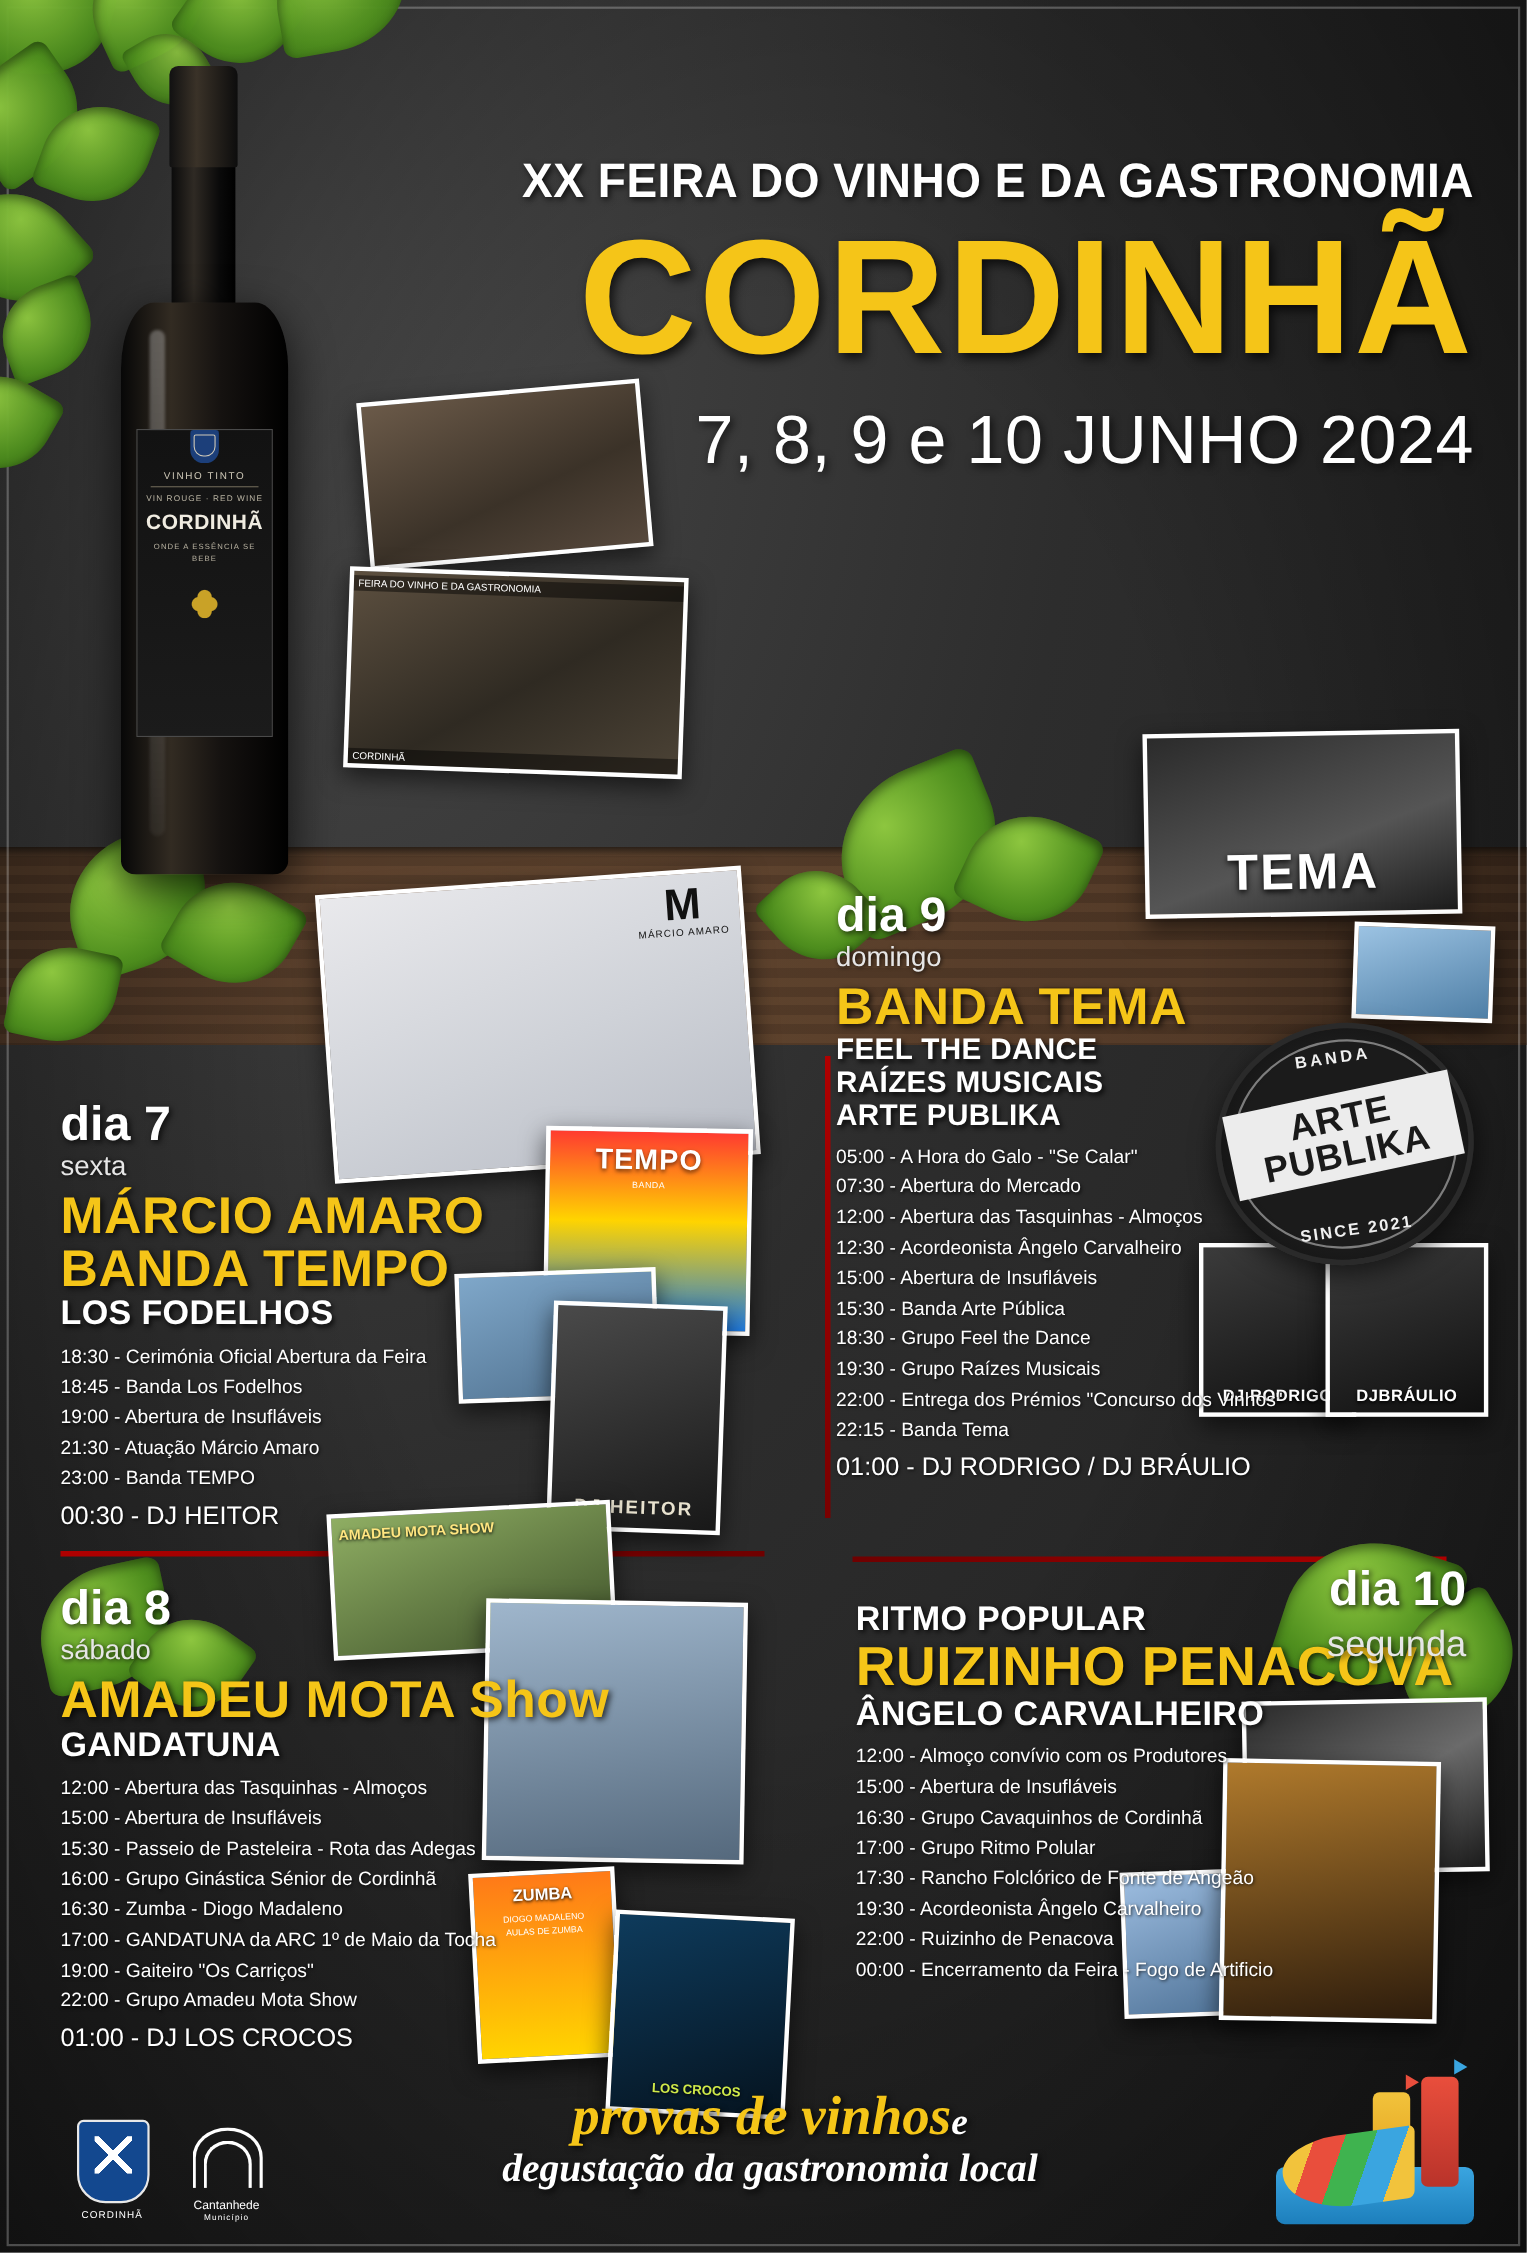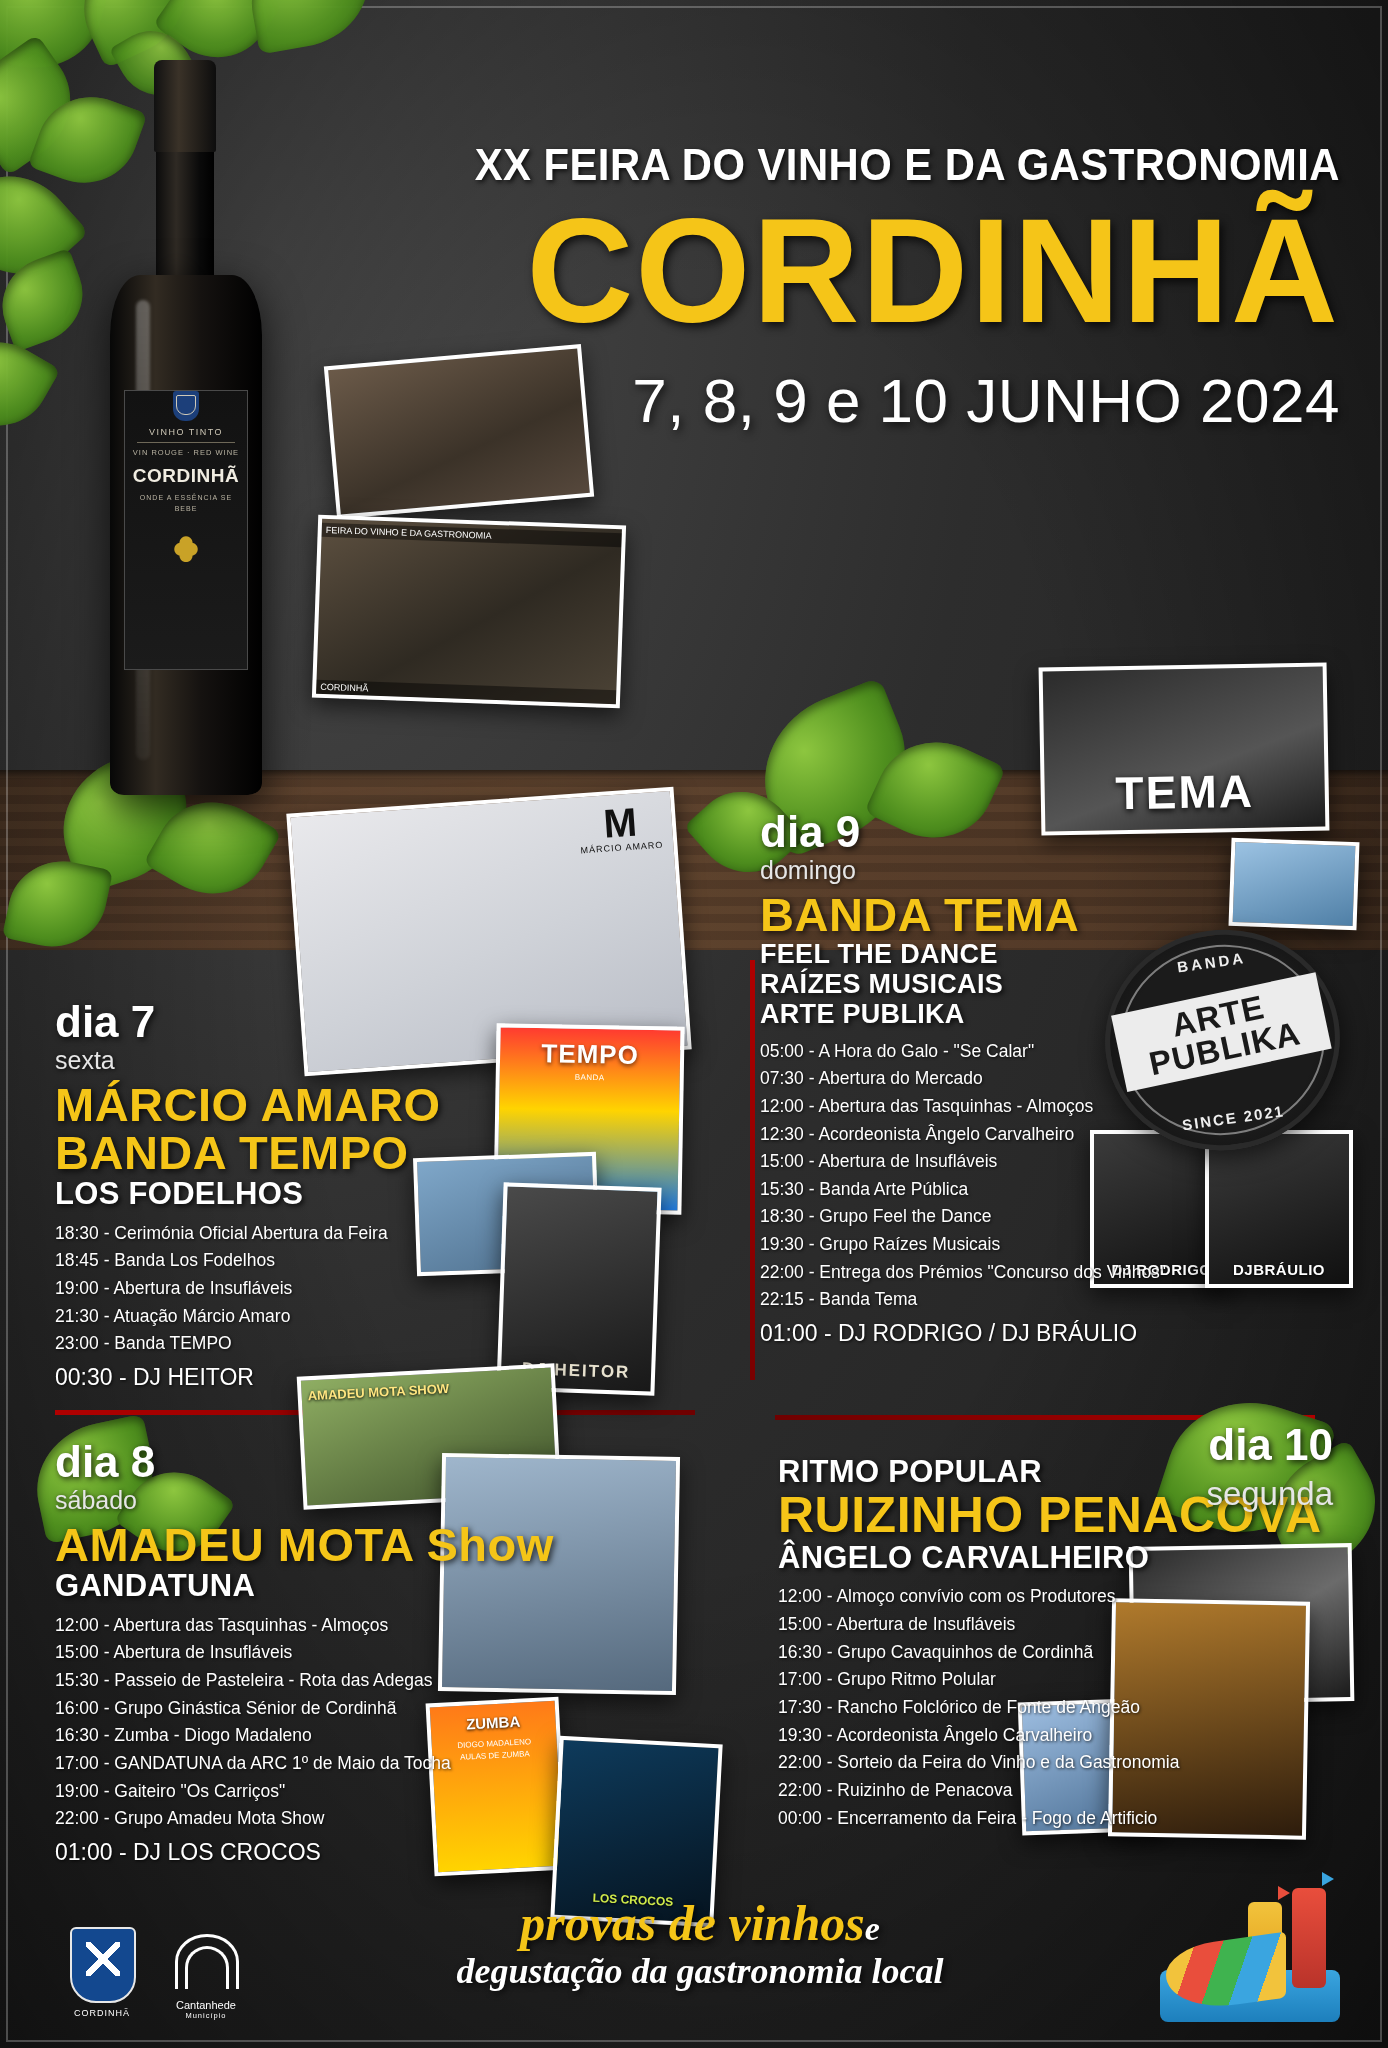--- a/index.html
+++ b/index.html
@@ -611,21 +611,20 @@
     <div class="act-white">RITMO POPULAR</div>
     <div class="act-main small">RUIZINHO PENACOVA</div>
     <div class="act-white">ÂNGELO CARVALHEIRO</div>
     <div class="sched">
       <div class="sched-row">12:00 - Almoço convívio com os Produtores</div>
       <div class="sched-row">15:00 - Abertura de Insufláveis</div>
       <div class="sched-row">16:30 - Grupo Cavaquinhos de Cordinhã</div>
       <div class="sched-row">17:00 - Grupo Ritmo Polular</div>
       <div class="sched-row">17:30 - Rancho Folclórico de Fonte de Angeão</div>
       <div class="sched-row">19:30 - Acordeonista Ângelo Carvalheiro</div>
-      <div class="sched-row">22:00 - Sorteio da Feira do Vinho e da Gastronomia</div>
       <div class="sched-row">22:00 - Ruizinho de Penacova</div>
       <div class="sched-row">00:00 - Encerramento da Feira - Fogo de Artificio</div>
     </div>
   </div>
 
   <div class="footer">
     <div class="crest-cordinha">
       <div class="x"></div>
     </div>
     <div class="crest-caption">CORDINHÃ</div>

